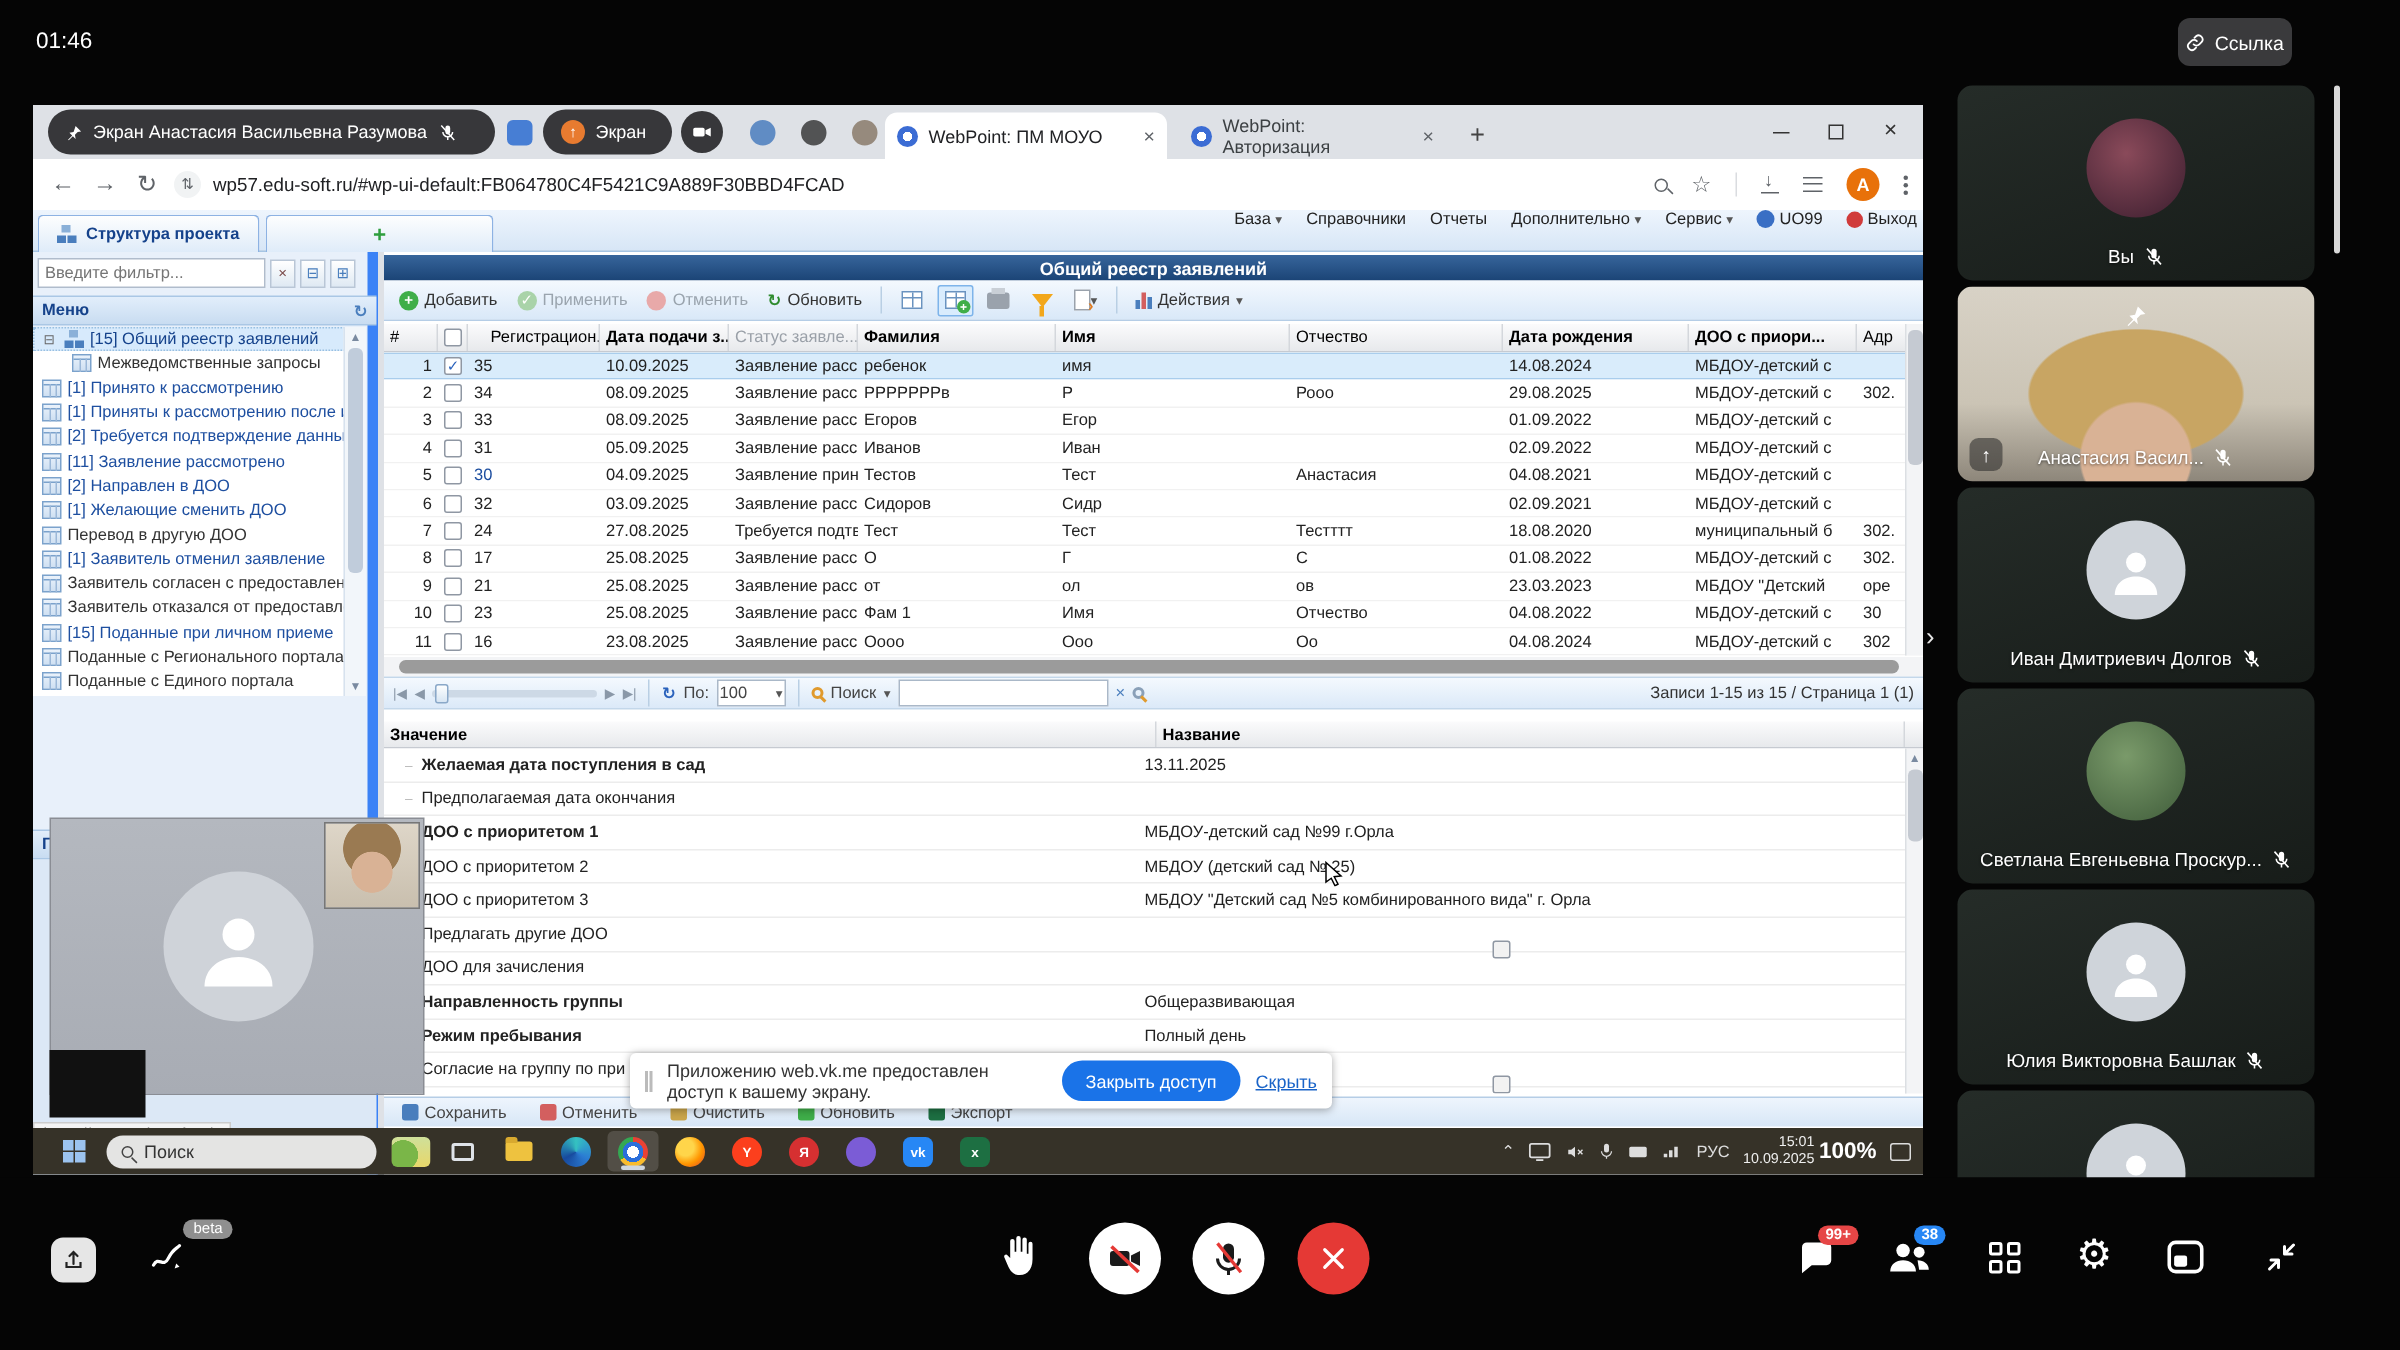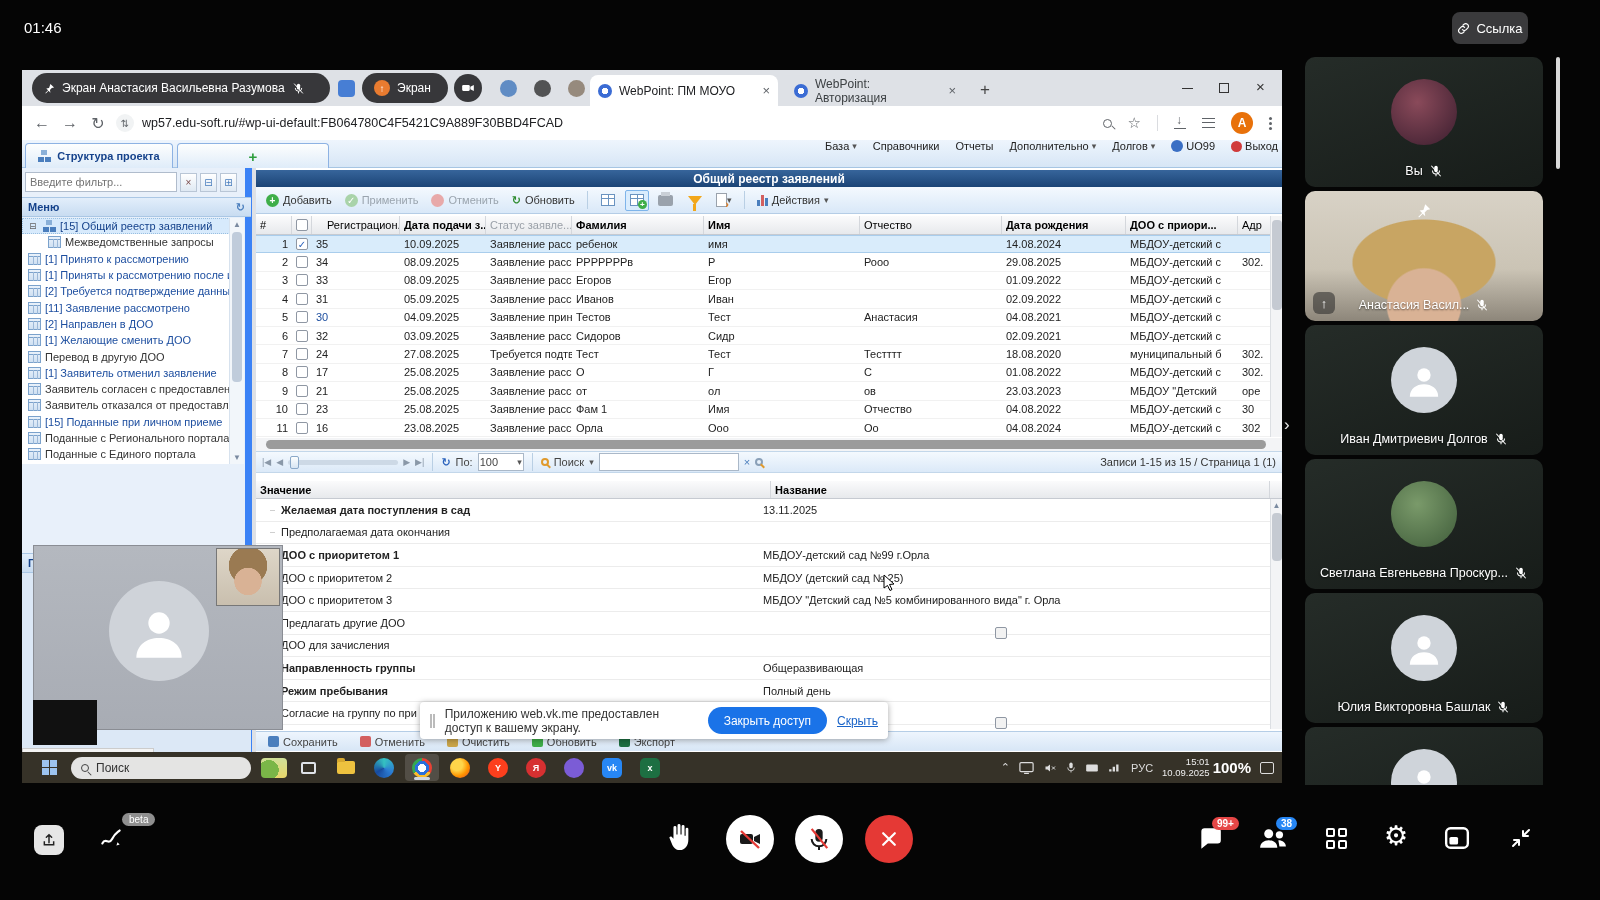--- a/index.html
+++ b/index.html
@@ -345,21 +345,21 @@
             <span>Справочники</span>
           </span>
           <span class="mb-item">
             <span>Отчеты</span>
           </span>
           <span class="mb-item">
             <span>Дополнительно</span>
             <span class="caret">▾</span>
           </span>
           <span class="mb-item">
-            <span>Долгов</span>
+            <span>Сервис</span>
             <span class="caret">▾</span>
           </span>
           <span class="mb-item">
             <span class="user-ico"></span>
             <span>UO99</span>
           </span>
           <span class="mb-item">
             <span class="exit-ico"></span>
             <span>Выход</span>
           </span>
@@ -695,21 +695,21 @@
             <span class="gcell" style="width: 44px;">30</span>
           </div>
           <div class="grow">
             <span class="gcell" style="width: 36px; justify-content: flex-end;">11</span>
             <span class="gcell" style="width: 20px;">
               <span class="cb"></span>
             </span>
             <span class="gcell" style="width: 88px;">16</span>
             <span class="gcell" style="width: 86px;">23.08.2025</span>
             <span class="gcell" style="width: 86px;">Заявление рассм</span>
-            <span class="gcell" style="width: 132px;">Орла</span>
+            <span class="gcell" style="width: 132px;">Оооо</span>
             <span class="gcell" style="width: 156px;">Ооо</span>
             <span class="gcell" style="width: 142px;">Оо</span>
             <span class="gcell" style="width: 124px;">04.08.2024</span>
             <span class="gcell" style="width: 112px;">МБДОУ-детский с</span>
             <span class="gcell" style="width: 44px;">302</span>
           </div>
         </div>
       <div id="grid-vscroll">
         <span class="scroll-thumb" style="left:1px;top:4px;height:90px;background:#c5cad2;"></span>
       </div>

